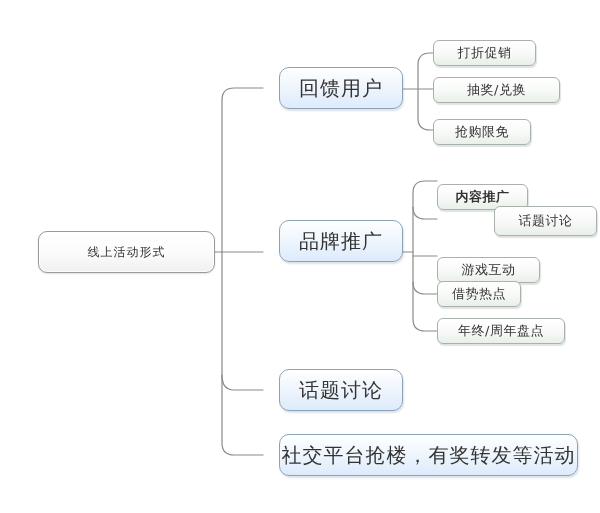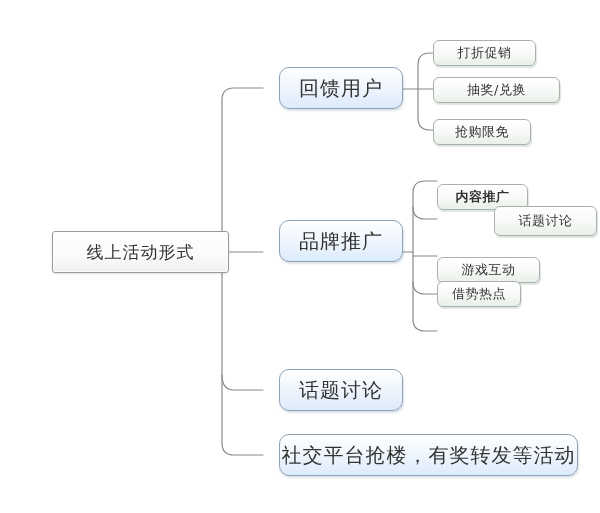--- a/index.html
+++ b/index.html
@@ -16,26 +16,25 @@
     z-index:2;
     display:flex;align-items:center;justify-content:center;
     box-sizing:border-box;
     color:#333333;
     text-align:center;
     white-space:nowrap;
     cursor:default;
   }
   .node.root{
     border:1.5px solid #9a9a9a;
-    border-radius:3px;
+    border-radius:9px;
     background:linear-gradient(180deg,#ffffff 0%,#fbfbfb 55%,#f0f0f0 100%);
     box-shadow:0 1px 2px rgba(0,0,0,0.12), inset 0 0 0 1px rgba(255,255,255,0.8);
-    font-size:17px;
+    font-size:12px;
     letter-spacing:1px;
-    margin-left:14px;
   }
   .node.branch{
     border:1px solid #8ba2b8;
     border-radius:10px;
     background:linear-gradient(180deg,#feffff 0%,#f0f6fd 45%,#dcebfb 100%);
     box-shadow:1px 2px 2px rgba(120,140,160,0.25), inset 0 1px 0 rgba(255,255,255,0.9);
     font-size:20px;
     letter-spacing:1px;
     margin-left:16px;
   }
@@ -108,14 +107,17 @@
   </div>
   <div class="node leaf" style="left:450px;top:206px;width:103px;height:30px;margin-left:44px;">
     <span>话题讨论</span>
   </div>
   <div class="node leaf" style="left:437px;top:243px;width:103px;height:26px;margin-top:14px;">
     <span>游戏互动</span>
   </div>
   <div class="node leaf" style="left:437px;top:281px;width:84px;height:26px;">
     <span>借势热点</span>
   </div>
+  <div class="node leaf" style="left:437px;top:318px;width:128px;height:26px;">
+    <span>年终/周年盘点</span>
+  </div>
 
 </div>
 
 </body></html>

